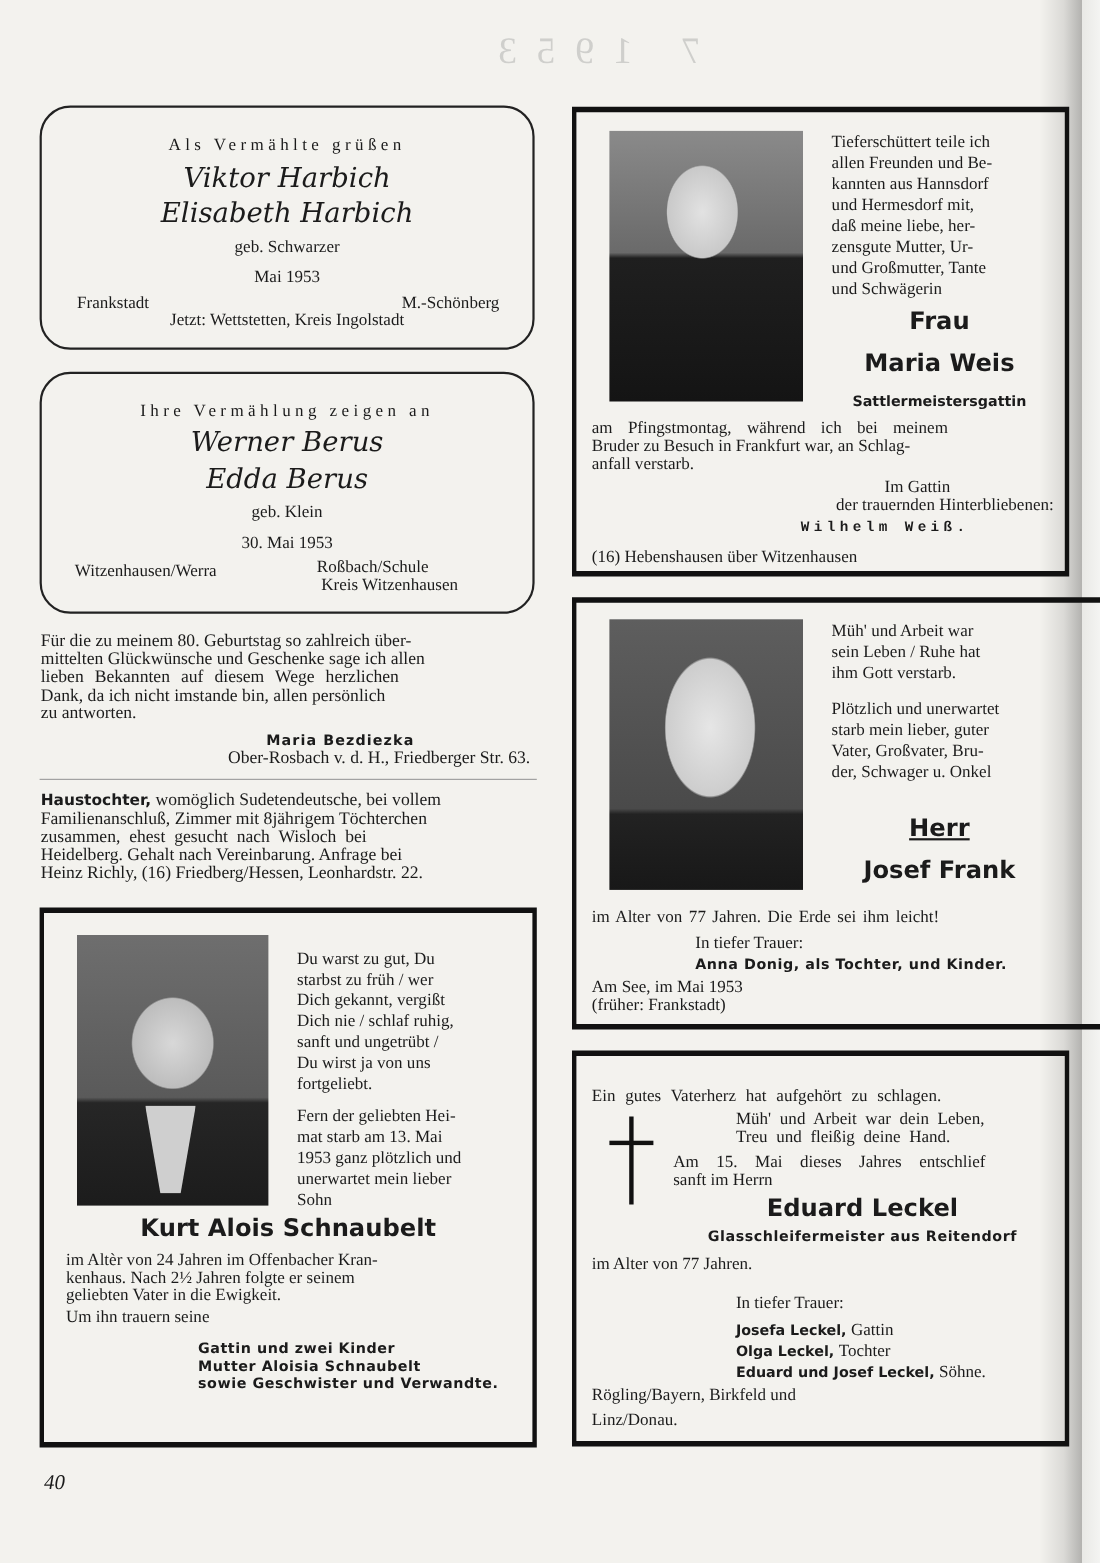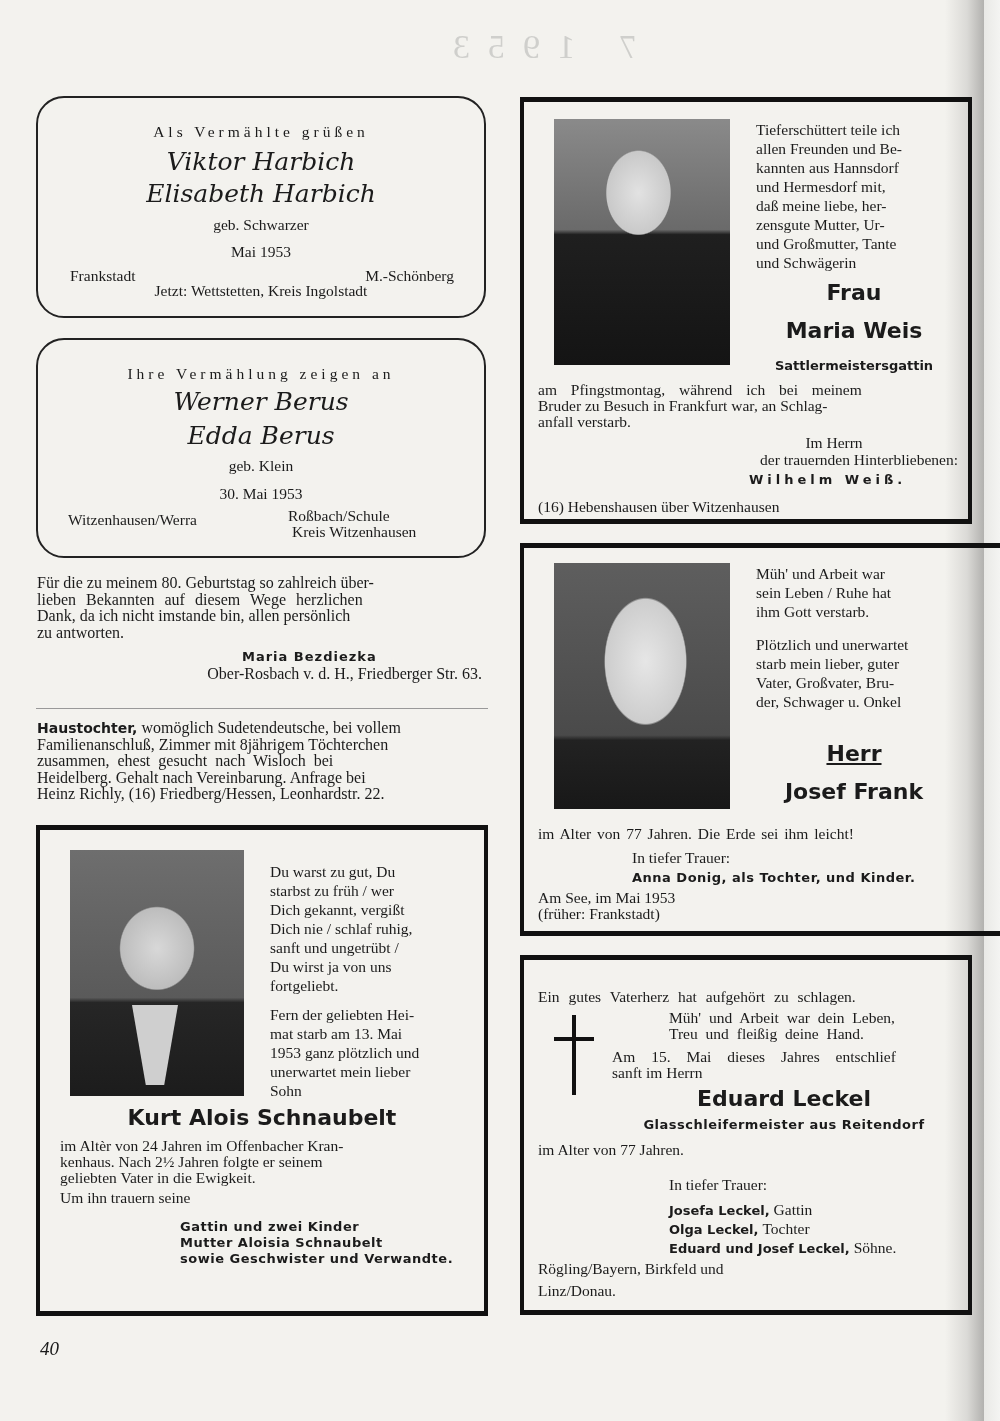--- a/index.html
+++ b/index.html
@@ -51,20 +51,21 @@
   <div class="abs c t" style="left:0;right:0;top:142px;">30. Mai 1953</div>
   <div class="abs t" style="left:30px;top:168px;">Witzenhausen/Werra</div>
   <div class="abs t" style="left:250px;top:168px;line-height:16px;">
     <div>Roßbach/Schule</div>
     <div style="padding-left:4px;">Kreis Witzenhausen</div>
   </div>
 </div>
 
 <div class="abs txt j" style="left:37px;top:575px;width:453px;line-height:16.5px;font-size:16px;">
   <div class="line">Für die zu meinem 80. Geburtstag so zahlreich über-</div>
+  <div class="line">mittelten Glückwünsche und Geschenke sage ich allen</div>
   <div class="line" style="word-spacing:6px;">lieben Bekannten auf diesem Wege herzlichen</div>
   <div class="line">Dank, da ich nicht imstande bin, allen persönlich</div>
   <div class="line">zu antworten.</div>
   <div class="sans bold" style="margin-left:205px;margin-top:8px;font-size:13px;letter-spacing:1px;">Maria Bezdiezka</div>
   <div class="r" style="margin-right:8px;">Ober-Rosbach v. d. H., Friedberger Str. 63.</div>
 </div>
 <hr class="div" style="left:36px;top:708px;width:452px;">
 
 <div class="abs" style="left:37px;top:720px;width:455px;font-size:16px;line-height:16.5px;">
   <div class="line"><span class="sans bold" style="font-size:14px;">Haustochter,</span><span> womöglich Sudetendeutsche, bei vollem</span></div>
@@ -120,23 +121,23 @@
     <div>und Schwägerin</div>
   </div>
   <div class="abs c big" style="left:220px;width:220px;top:178px;">Frau</div>
   <div class="abs c big" style="left:220px;width:220px;top:216px;">Maria Weis</div>
   <div class="abs c sans bold" style="left:220px;width:220px;top:256px;font-size:13px;">Sattlermeistersgattin</div>
   <div class="abs txt" style="left:14px;top:280px;width:425px;line-height:16px;">
     <div class="line" style="word-spacing:10px;">am Pfingstmontag, während ich bei meinem</div>
     <div class="line">Bruder zu Besuch in Frankfurt war, an Schlag-</div>
     <div class="line">anfall verstarb.</div>
   </div>
-  <div class="abs txt c" style="left:200px;width:220px;top:332px;line-height:17px;">Im Herrn</div>
+  <div class="abs txt c" style="left:200px;width:220px;top:332px;line-height:17px;">Im Gattin</div>
   <div class="abs txt r" style="right:10px;top:348px;">der trauernden Hinterbliebenen:</div>
-  <div class="abs sans bold" style="left:225px;top:370px;font-size:13px;letter-spacing:4px;">Wilhelm Weiß.</div>
+  <div class="abs sans bold" style="left:204px;top:370px;font-size:13px;letter-spacing:4px;font-family:Liberation Mono, monospace;">Wilhelm Weiß.</div>
   <div class="abs txt" style="left:14px;top:395px;">(16) Hebenshausen über Witzenhausen</div>
 </div>
 
 <div class="obit" style="left:520px;top:543px;width:532px;height:393px;">
   <div class="photo" style="left:30px;top:15px;width:176px;height:246px;background:radial-gradient(ellipse 38% 42% at 52% 40%,#e6e6e6 0%,#cdcdcd 60%,transparent 62%),linear-gradient(180deg,#5e5e5e 0%,#4a4a4a 70%,#222 72%,#181818 100%);"></div>
   <div class="abs txt j" style="left:232px;top:16px;width:196px;">
     <div>Müh' und Arbeit war</div>
     <div>sein Leben / Ruhe hat</div>
     <div>ihm Gott verstarb.</div>
     <div style="height:14px;"></div>

